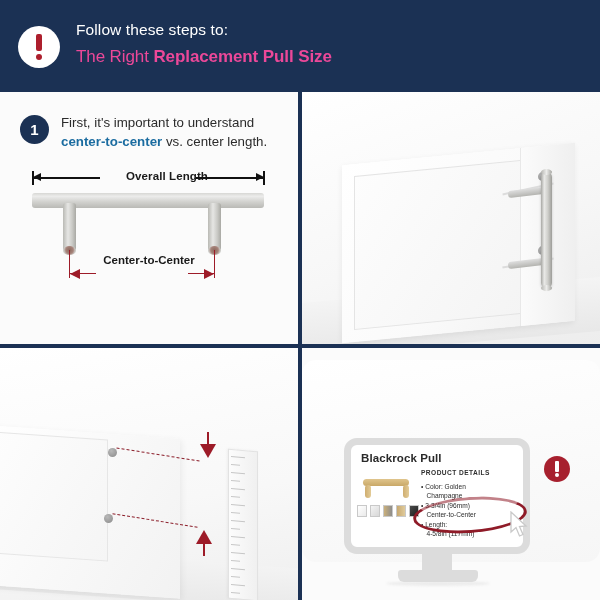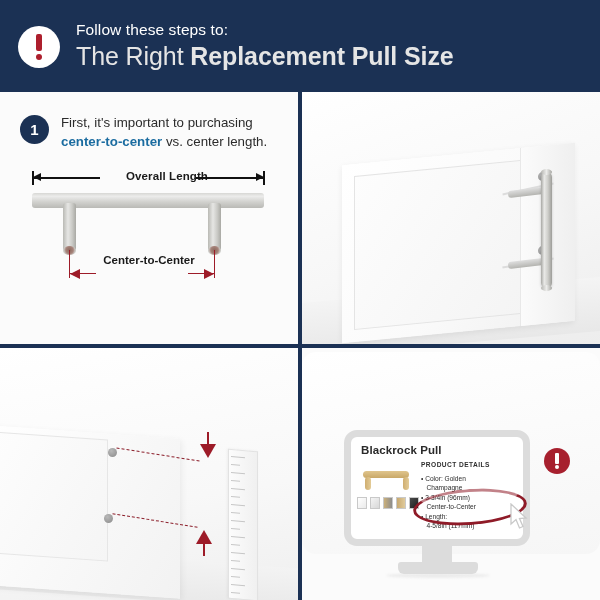--- a/index.html
+++ b/index.html
@@ -31,21 +31,21 @@
   .alert-bang .dot{
     position:absolute;bottom:0;left:0;width:6px;height:6px;background:#ad1f2d;
     border-radius:50%;
   }
   .head-text{display:flex;flex-direction:column;justify-content:center;}
   .head-kicker{
     color:#ffffff;font-size:15.5px;line-height:19px;font-weight:400;
     letter-spacing:.1px;
   }
   .head-title{
-    color:#e5e5e5;font-size:25px;line-height:31px;font-weight:400;
+    color:#ec4899;font-size:17px;line-height:31px;font-weight:400;
     letter-spacing:-.1px;margin-top:2px;white-space:nowrap;
   }
   .head-title b{font-weight:700;}
 
   
   .grid{position:absolute;left:0;top:92px;width:600px;height:508px;}
   .panel{
     position:absolute;width:298px;height:252px;box-sizing:border-box;
     background:#fbfbfb;overflow:hidden;
   }
@@ -168,21 +168,21 @@
   .ar3stem.t{left:207px;top:84px;height:14px;}
   .ar3stem.b{left:203px;top:194px;height:14px;}
   .ruler{position:absolute;left:228px;top:102px;width:28px;height:148px;
     background:linear-gradient(90deg,#fcfcfc,#f0f0f0);border:1px solid #e2e2e2;
     transform:skewY(5deg);box-shadow:-1px 0 3px rgba(0,0,0,.05);}
   .tick{position:absolute;left:2px;height:1.2px;background:#c6c6c6;}
   .counter3{position:absolute;left:0;top:210px;width:298px;height:42px;
     background:linear-gradient(180deg,#f3f3f3,#e9e9e9);transform:skewY(4deg);}
 
   
-  .art4{position:absolute;left:0;top:4px;width:298px;height:202px;
+  .art4{position:absolute;left:0;top:12px;width:298px;height:202px;
     background:linear-gradient(170deg,#ffffff,#f6f6f6);border-radius:14px;}
   .monitor{position:absolute;left:42px;top:78px;width:186px;height:116px;
     background:#ffffff;border:7px solid #dcdcdc;border-radius:13px;
     box-sizing:border-box;}
   .mon-neck{position:absolute;left:120px;top:194px;width:30px;height:16px;background:#dcdcdc;}
   .mon-base{position:absolute;left:96px;top:210px;width:80px;height:12px;
     background:#dcdcdc;border-radius:3px 3px 6px 6px;}
   .mon-shadow{position:absolute;left:84px;top:221px;width:104px;height:5px;
     background:#ececec;border-radius:50%;filter:blur(1px);}
   .prod-title{position:absolute;left:10px;top:7px;font-size:11.5px;
@@ -235,21 +235,21 @@
       <div class="head-title"><span>The Right </span><b>Replacement Pull Size</b></div>
     </div>
   </div>
 
   <div class="grid">
 
     <div class="panel p1">
       <div class="step-head">
         <div class="num-circle">1</div>
         <div class="step-copy">
-          <span>First, it's important to purchasing</span><br>
+          <span>First, it's important to understand</span><br>
           <span class="accent">center-to-center</span><span> vs. center length.</span>
         </div>
       </div>
 
       <div class="art1">
         <div class="ol-label">Overall Length</div>
         <div class="ol-cap l"></div>
         <div class="ol-cap r"></div>
         <div class="ol-line l"></div>
         <div class="ol-line r"></div>

